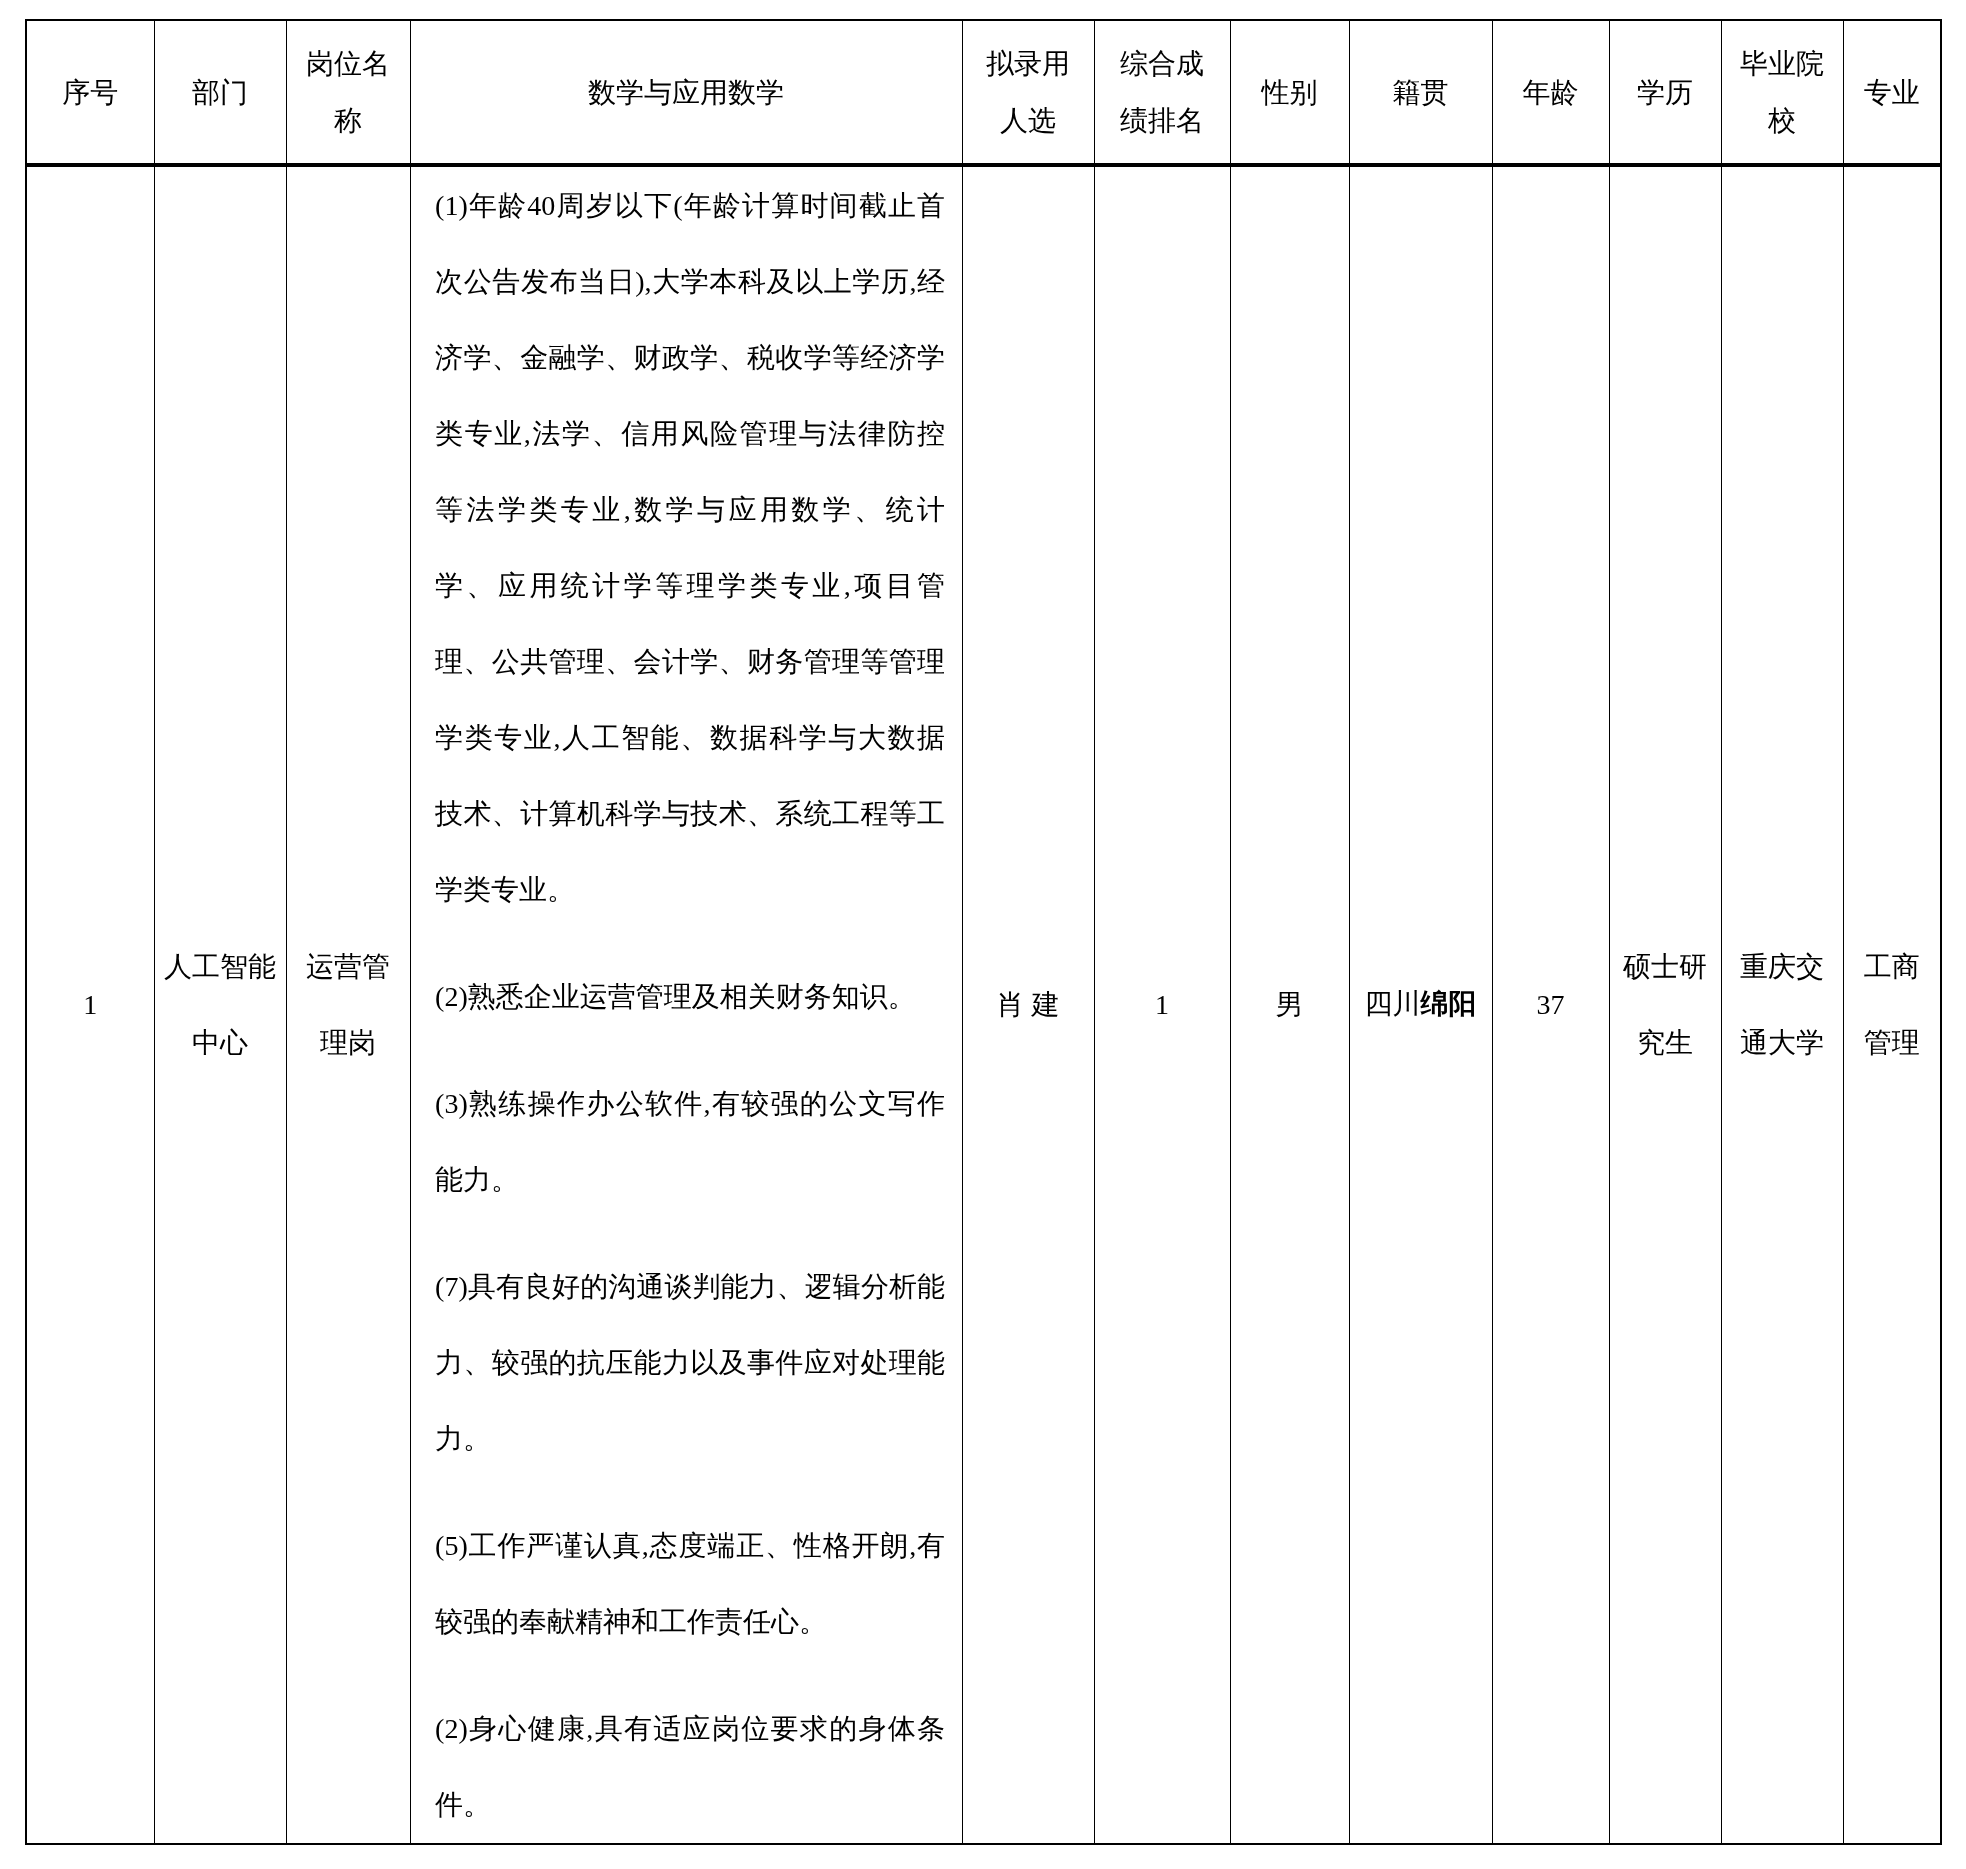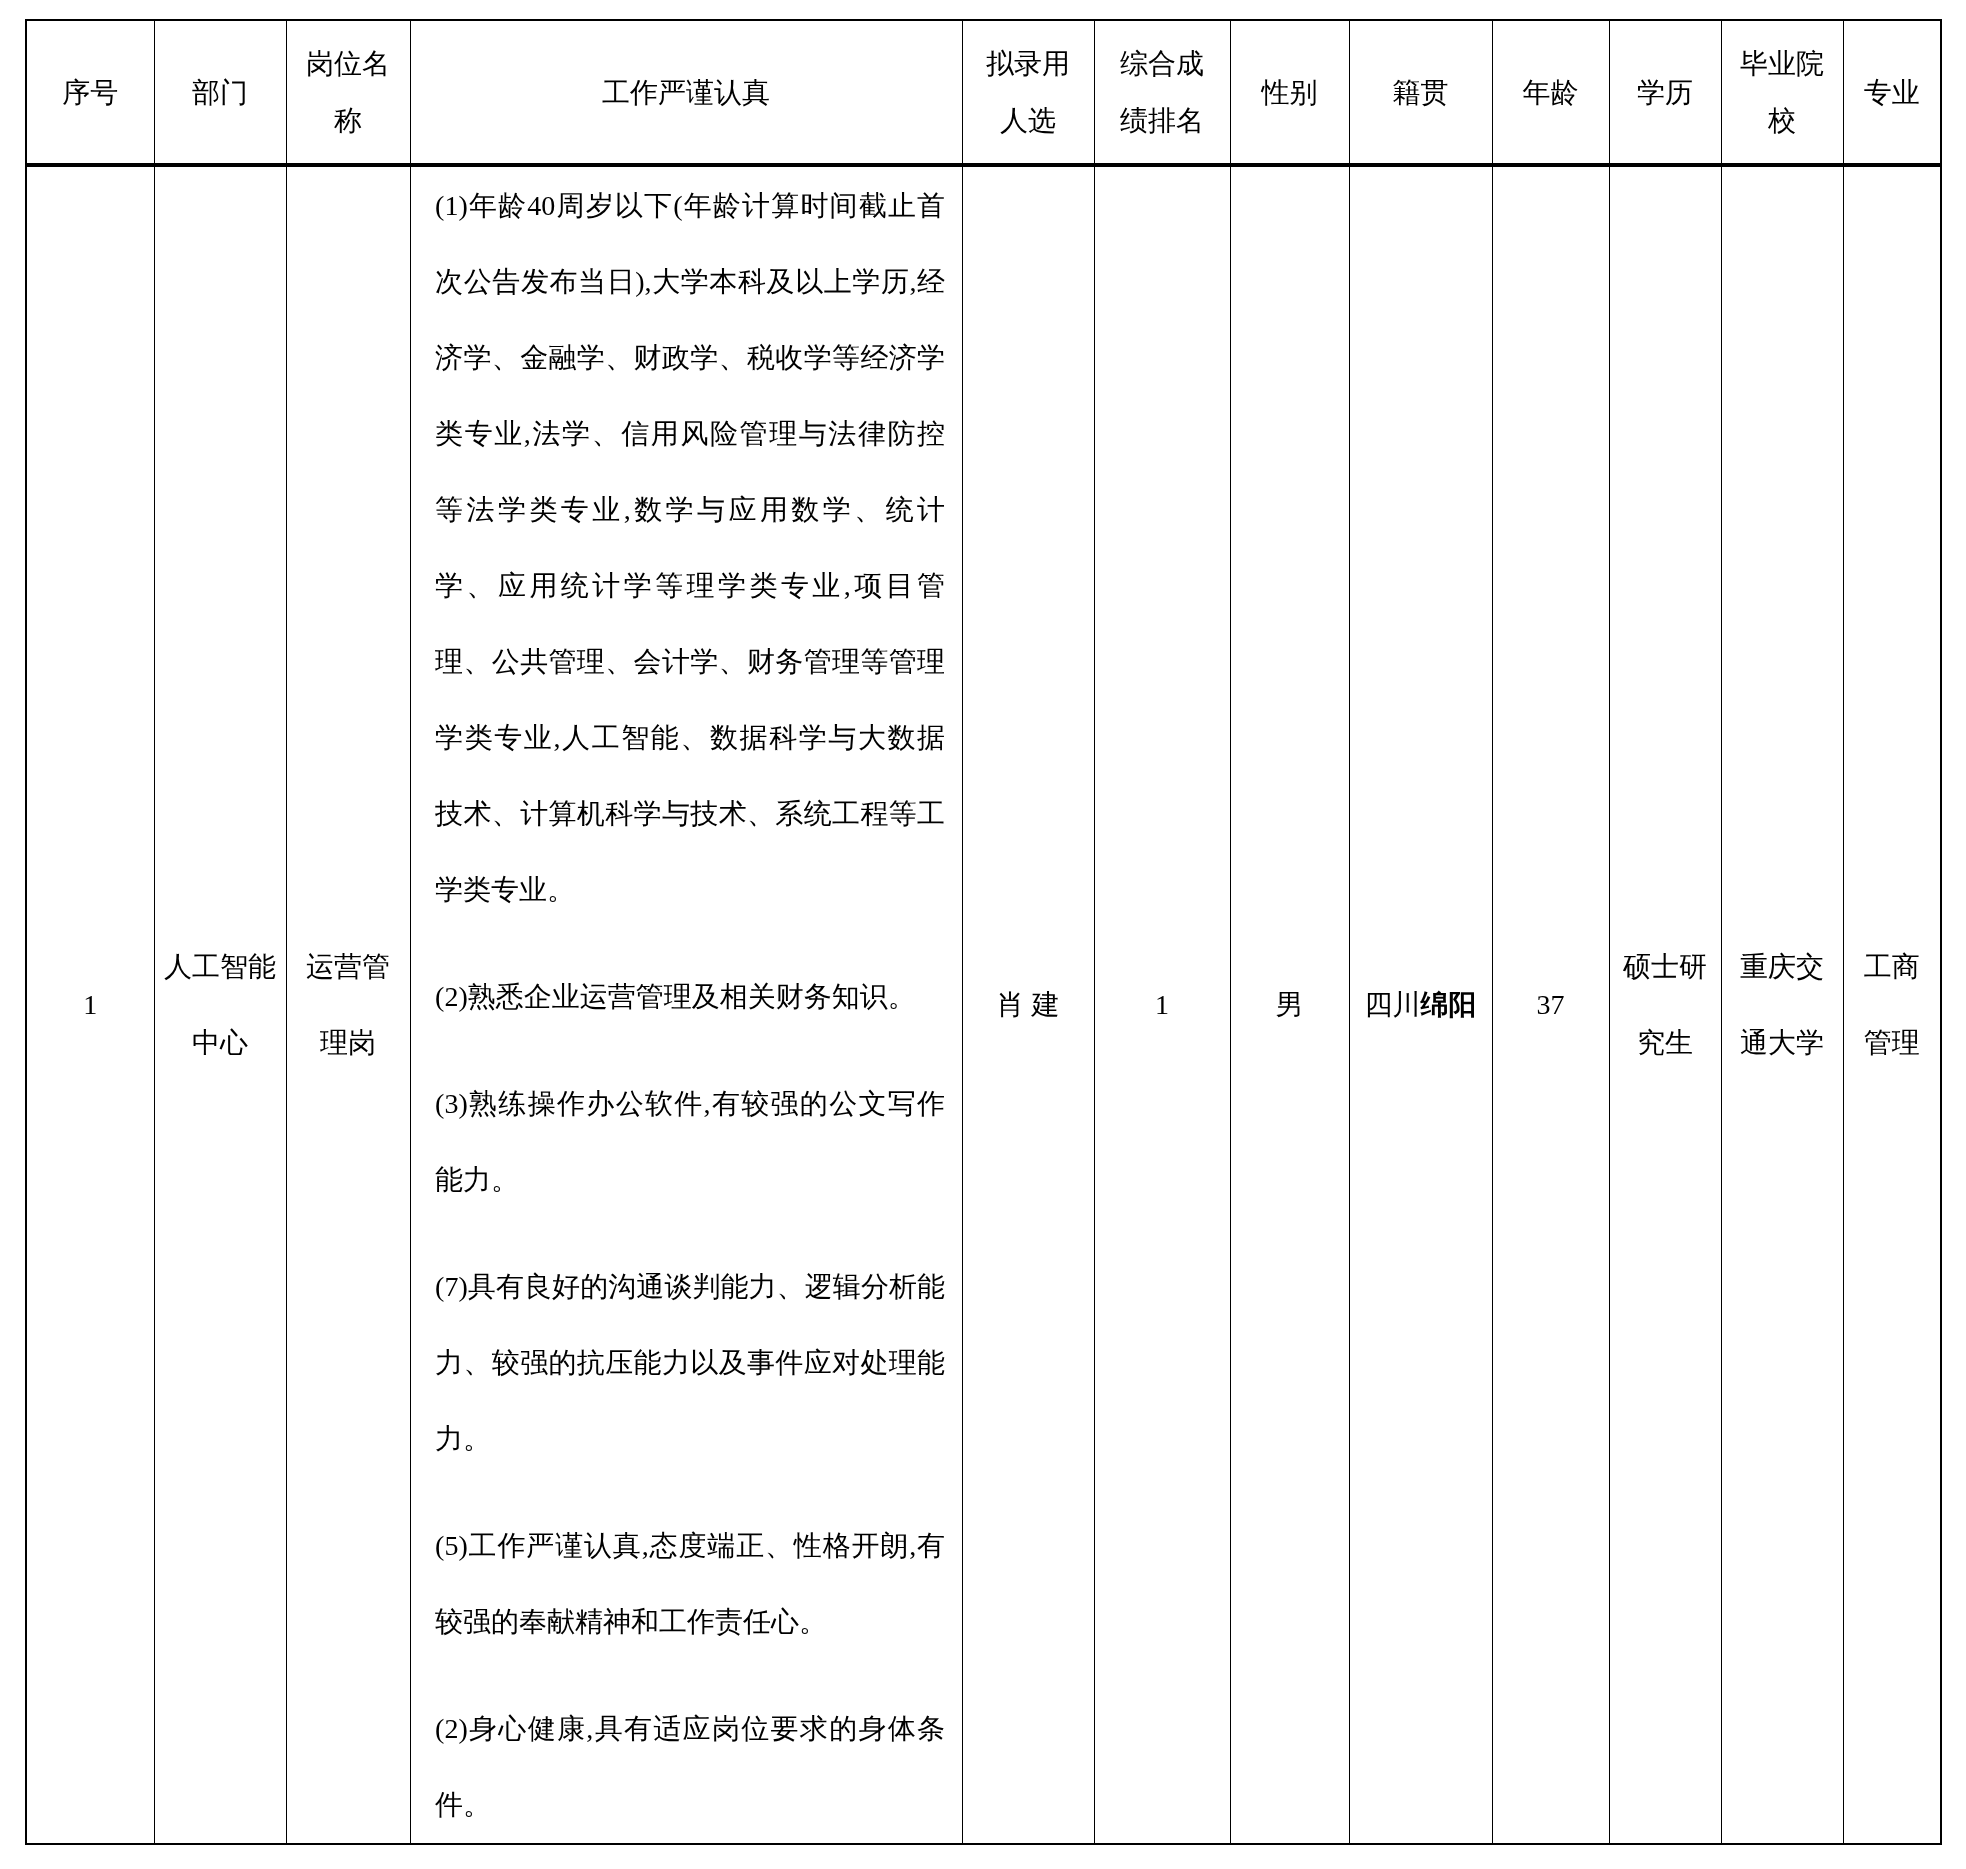--- a/index.html
+++ b/index.html
@@ -47,21 +47,21 @@
     white-space: normal;
     padding: 0 16.4px 0 14.6px;
     vertical-align: middle;
   }
   .req-cell p {
     margin: 0 0 31px 10px;
     line-height: 76px;
   }
   .req-cell p:last-child { margin-bottom: 0; }
   .heiti {
-    font-family: Liberation Serif, serif;
+    font-family: Liberation Mono, monospace;
     font-weight: bold;
   }
 </style>
 </head>
 <body>
 
 <div class="canvas">
   <table class="doc-table">
     <colgroup>
       <col style="width:128px">
@@ -76,21 +76,21 @@
       <col style="width:112px">
       <col style="width:122px">
       <col style="width:98px">
     </colgroup>
     <thead>
       <tr>
         <th>序号</th>
         <th>部门</th>
         <th>岗位名
 称</th>
-        <th>工作严谨认真</th>
+        <th>数学与应用数学</th>
         <th>拟录用
 人选</th>
         <th>综合成
 绩排名</th>
         <th>性别</th>
         <th>籍贯</th>
         <th>年龄</th>
         <th>学历</th>
         <th>毕业院
 校</th>

